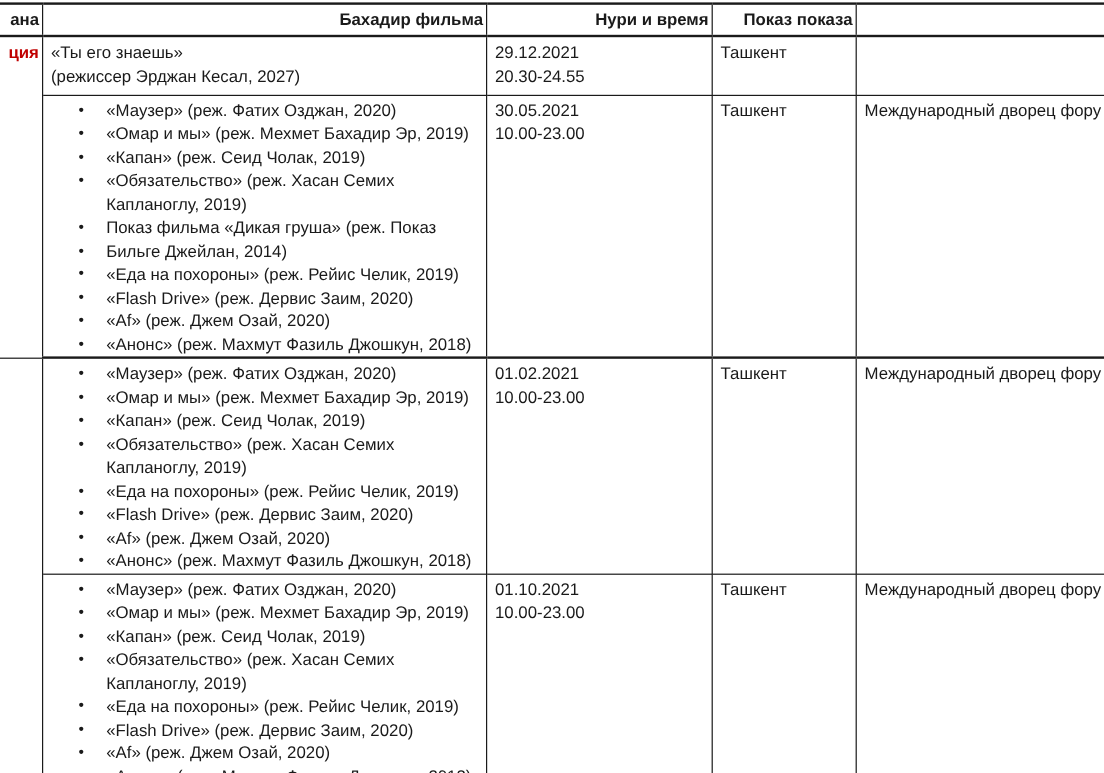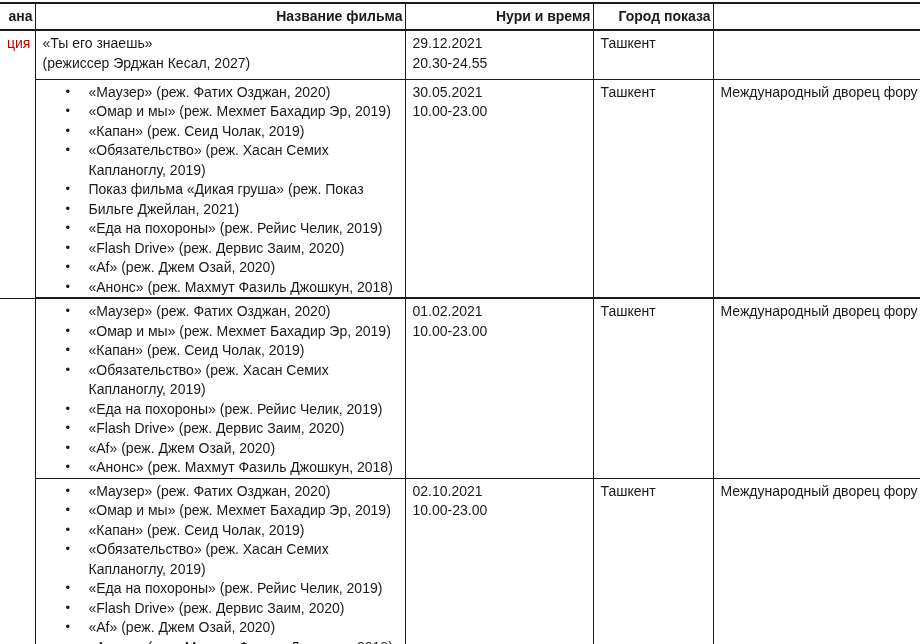--- a/index.html
+++ b/index.html
@@ -42,21 +42,21 @@
     padding: 3px 2px 2px 2px;
     height: 20px;
   }
   
   .cell-country, .th-country {
     border-left: none !important;
     text-align: right;
     padding-right: 6px;
   }
   .th-country { padding-right: 5px; }
-  .cell-country { font-weight: normal; color: #c00000; margin-left: 32px; }
+  .cell-country { font-weight: bold; color: #c00000; margin-left: 32px; }
 
   tr.row-screening-1 { height: 49px; }
   tr.row-screening-2 { height: 215px; }
   tr.row-screening-3 { height: 165px; }
   tr.row-screening-4 { height: 172px; }
 
   tr.block-end td { border-bottom: 2px solid #1a1a1a; }
 
   ul.film-list {
     margin: 0;
@@ -84,23 +84,23 @@
   <colgroup>
     <col class="c-country">
       <col class="c-film">
       <col class="c-date">
       <col class="c-city">
       <col class="c-venue">
   </colgroup>
   <thead>
     <tr>
       <th class="th-country">ана</th>
-      <th>Название фильма</th>
+      <th>Бахадир фильма</th>
       <th>Нури и время</th>
-      <th>Город показа</th>
+      <th>Показ показа</th>
       <th>Место показа</th>
     </tr>
   </thead>
   <tbody>
     <tr class="row-screening-1">
       <td class="cell-country" rowspan="2">ция</td>
       <td class="film-cell">
         <div>«Ты его знаешь»</div>
         <div>(режиссер Эрджан Кесал, 2027)</div>
       </td>
@@ -113,21 +113,21 @@
     </tr>
 
     <tr class="row-screening-2 block-end">
       <td class="film-cell">
         <ul class="film-list">
           <li><span class="blt">•</span><span>«Маузер» (реж. Фатих Озджан, 2020)</span></li>
           <li><span class="blt">•</span><span>«Омар и мы» (реж. Мехмет Бахадир Эр, 2019)</span></li>
           <li><span class="blt">•</span><span>«Капан» (реж. Сеид Чолак, 2019)</span></li>
           <li><span class="blt">•</span><span>«Обязательство» (реж. Хасан Семих Капланоглу, 2019)</span></li>
           <li><span class="blt">•</span><span>Показ фильма «Дикая груша» (реж. Показ</span></li>
-          <li><span class="blt">•</span><span>Бильге Джейлан, 2021)</span></li>
+          <li><span class="blt">•</span><span>Бильге Джейлан, 2014)</span></li>
           <li><span class="blt">•</span><span>«Еда на похороны» (реж. Рейис Челик, 2019)</span></li>
           <li><span class="blt">•</span><span>«Flash Drive» (реж. Дервис Заим, 2020)</span></li>
           <li><span class="blt">•</span><span>«Af» (реж. Джем Озай, 2020)</span></li>
           <li><span class="blt">•</span><span>«Анонс» (реж. Махмут Фазиль Джошкун, 2018)</span></li>
         </ul>
       </td>
       <td class="date-cell">
         <div>30.05.2021</div>
         <div>10.00-23.00</div>
       </td>
@@ -164,20 +164,20 @@
           <li><span class="blt">•</span><span>«Омар и мы» (реж. Мехмет Бахадир Эр, 2019)</span></li>
           <li><span class="blt">•</span><span>«Капан» (реж. Сеид Чолак, 2019)</span></li>
           <li><span class="blt">•</span><span>«Обязательство» (реж. Хасан Семих Капланоглу, 2019)</span></li>
           <li><span class="blt">•</span><span>«Еда на похороны» (реж. Рейис Челик, 2019)</span></li>
           <li><span class="blt">•</span><span>«Flash Drive» (реж. Дервис Заим, 2020)</span></li>
           <li><span class="blt">•</span><span>«Af» (реж. Джем Озай, 2020)</span></li>
           <li><span class="blt">•</span><span>«Анонс» (реж. Махмут Фазиль Джошкун, 2018)</span></li>
         </ul>
       </td>
       <td class="date-cell">
-        <div>02.10.2021</div>
+        <div>01.10.2021</div>
         <div>10.00-23.00</div>
       </td>
       <td>Ташкент</td>
       <td class="venue-cell">Международный дворец фору</td>
     </tr>
   </tbody>
 </table>
 
 </body></html>

